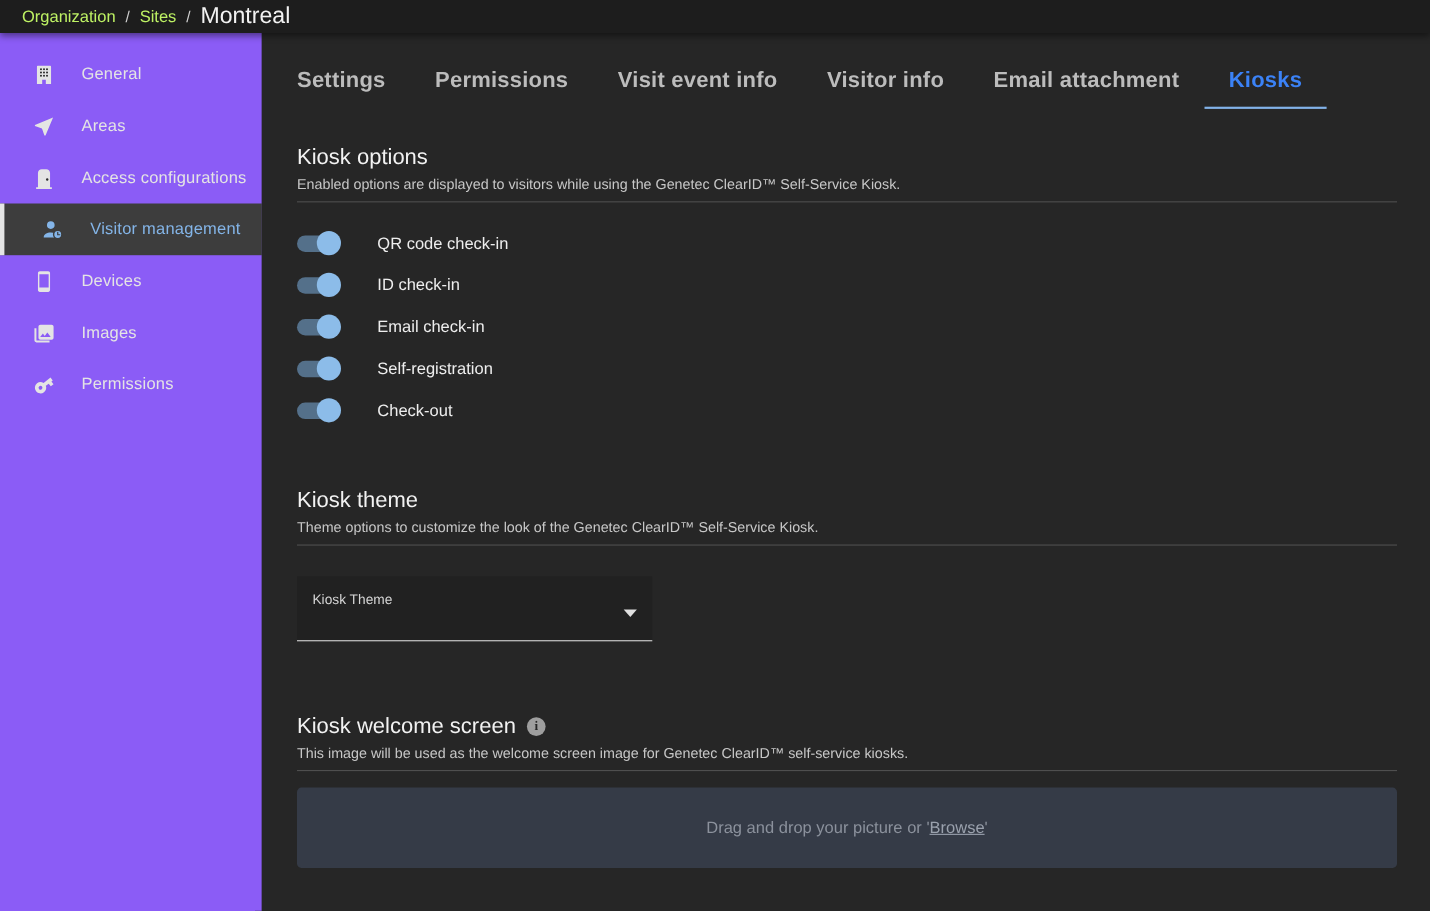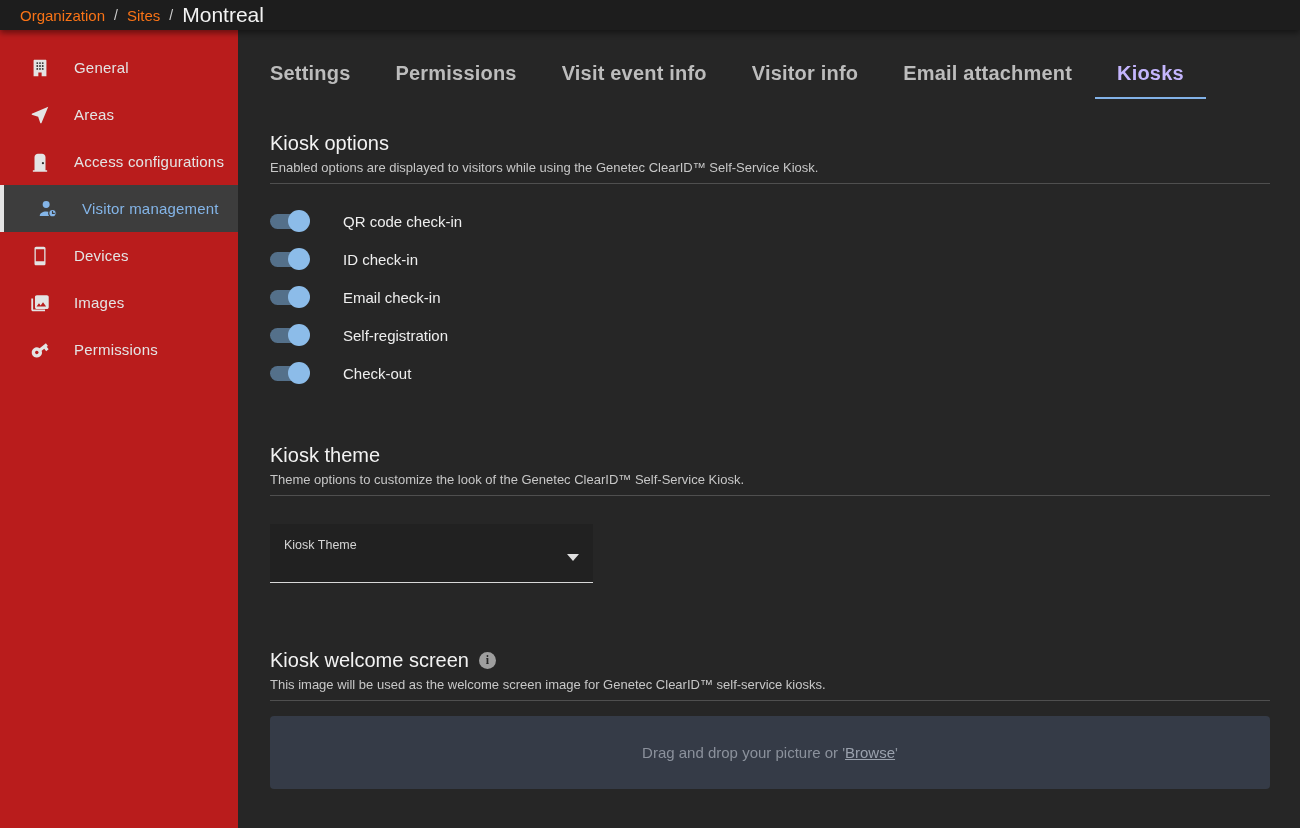--- a/index.html
+++ b/index.html
@@ -14,28 +14,28 @@
 
   
   .topbar {
     position:absolute; top:0; left:0; width:1300px; height:30px;
     background:#1d1d1d;
     box-shadow:0 3px 6px rgba(0,0,0,.45);
     display:flex; align-items:center;
     padding:0 20px;
     z-index:10;
   }
-  .crumb-link { color:#f97316; font-size:15px; text-decoration:none; cursor:pointer; }
+  .crumb-link { color:#bef264; font-size:15px; text-decoration:none; cursor:pointer; }
   .crumb-sep { color:#cfcfcf; font-size:14px; margin:0 9px; }
   .crumb-current { color:#f2f2f2; font-size:21px; }
 
   
   .sidebar {
     position:absolute; top:30px; left:0; width:238px; bottom:0;
-    background:#b91c1c;
+    background:#8b5cf6;
     padding-top:14px;
   }
   .side-item {
     height:47px;
     display:flex; align-items:center;
     padding-left:24px;
     cursor:pointer;
     color:#e4e4e4;
     border-left:4px solid transparent;
   }
@@ -59,21 +59,21 @@
   
   .tabs { display:flex; margin:24px 0 0 -22px; }
   .tab {
     padding:8px 22px 12px 22px;
     font-size:20px; font-weight:bold; letter-spacing:.2px;
     color:#bcbcbc;
     border-bottom:2px solid transparent;
     cursor:pointer; white-space:nowrap;
     margin-right:1px;
   }
-  .tab.active { color:#c4b5fd; border-bottom-color:#82b2e8; }
+  .tab.active { color:#3b82f6; border-bottom-color:#82b2e8; }
 
   
   .section-title { font-size:20px; color:#f2f2f2; font-weight:400; display:flex; align-items:center; }
   .section-sub { font-size:13px; color:#c7c7c7; margin-top:5px; }
   .divider { height:1px; background:#4f4f4f; margin-top:8px; }
 
   .sec-options { margin-top:33px; }
   .sec-theme { margin-top:52px; }
   .sec-welcome { margin-top:66px; }
 

